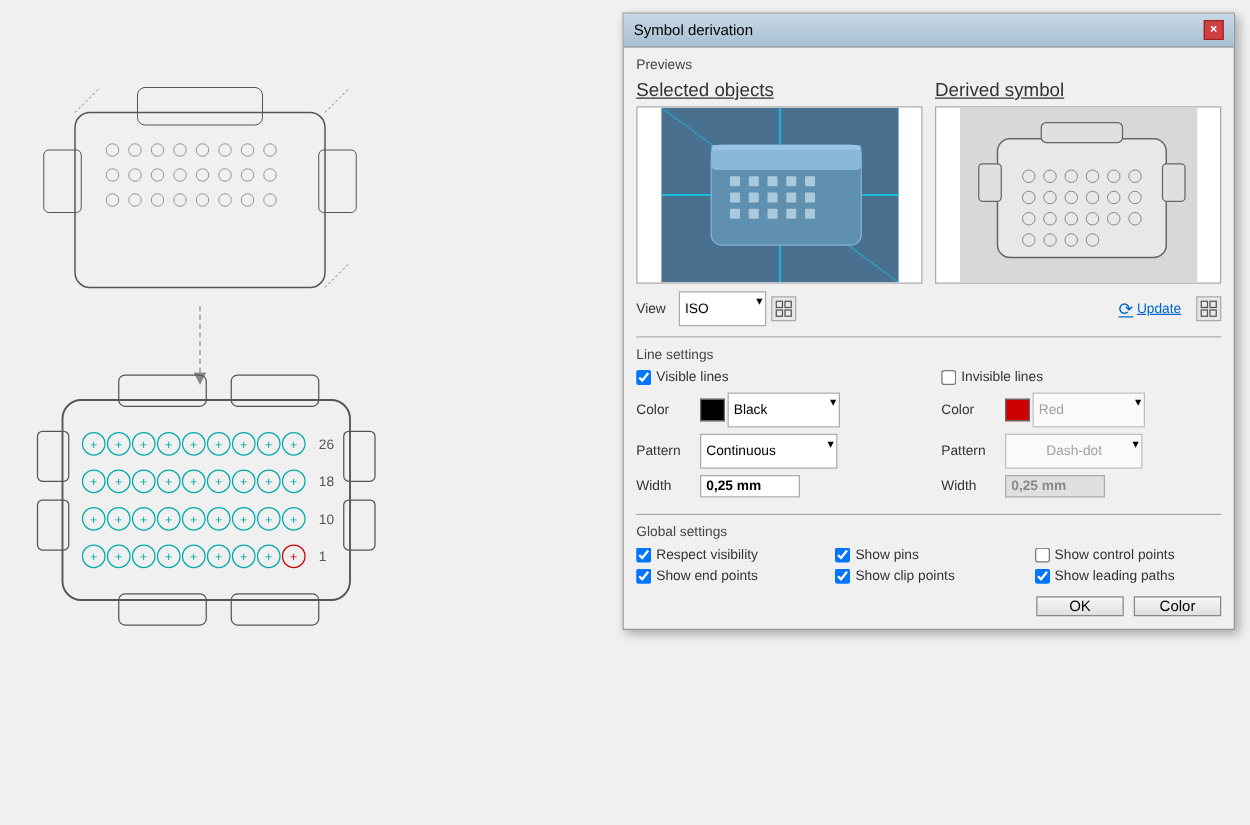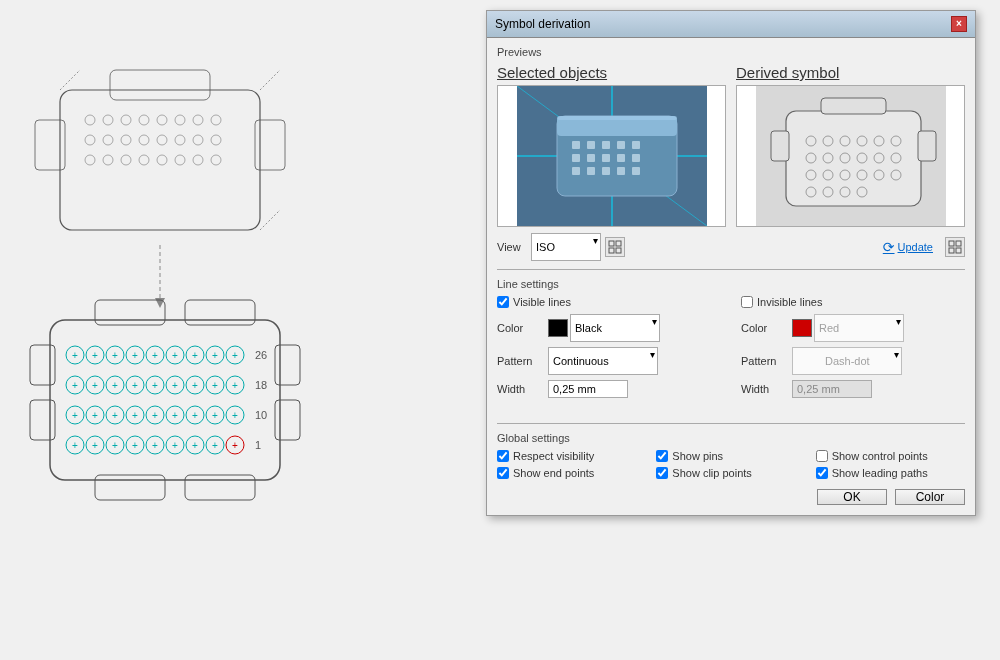--- a/index.html
+++ b/index.html
@@ -19,21 +19,21 @@
       top: 0; left: 0;
       width: 1000px;
       height: 660px;
       background: #f0f0f0;
     }
 
     
     .dialog {
       position: absolute;
       top: 10px;
-      left: 486px;
+      left: 498px;
       width: 490px;
       background: #f0f0f0;
       border: 1px solid #999;
       box-shadow: 3px 3px 8px rgba(0,0,0,0.3);
     }
 
     .dialog-titlebar {
       background: linear-gradient(to bottom, #c8d8e8, #a8bfd0);
       padding: 5px 8px;
       display: flex;
@@ -173,21 +173,21 @@
 
     
     .divider {
       height: 1px;
       background: #aaa;
       margin: 8px 0;
     }
 
     
     .line-settings-section {
-      margin-bottom: 20px;
+      margin-bottom: 8px;
     }
 
     .settings-grid {
       display: flex;
       gap: 20px;
     }
 
     .settings-col {
       flex: 1;
     }
@@ -222,20 +222,21 @@
       gap: 2px;
     }
 
     .text-input {
       height: 18px;
       border: 1px solid #aaa;
       background: white;
       font-size: 11px;
       padding: 0 4px;
       width: 80px;
+      font-weight: bold;
     }
 
     .text-input-disabled {
       background: #e0e0e0;
       color: #888;
     }
 
     .checkbox-row {
       display: flex;
       align-items: center;

